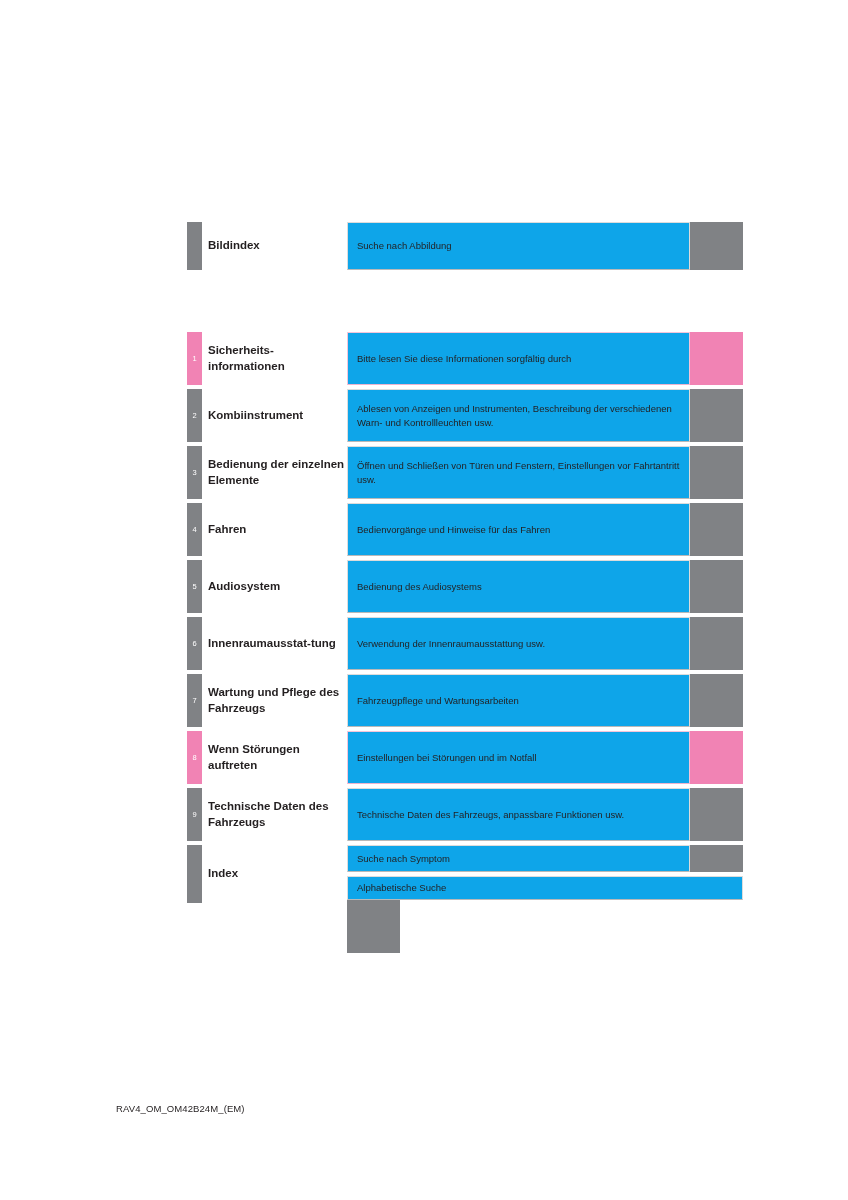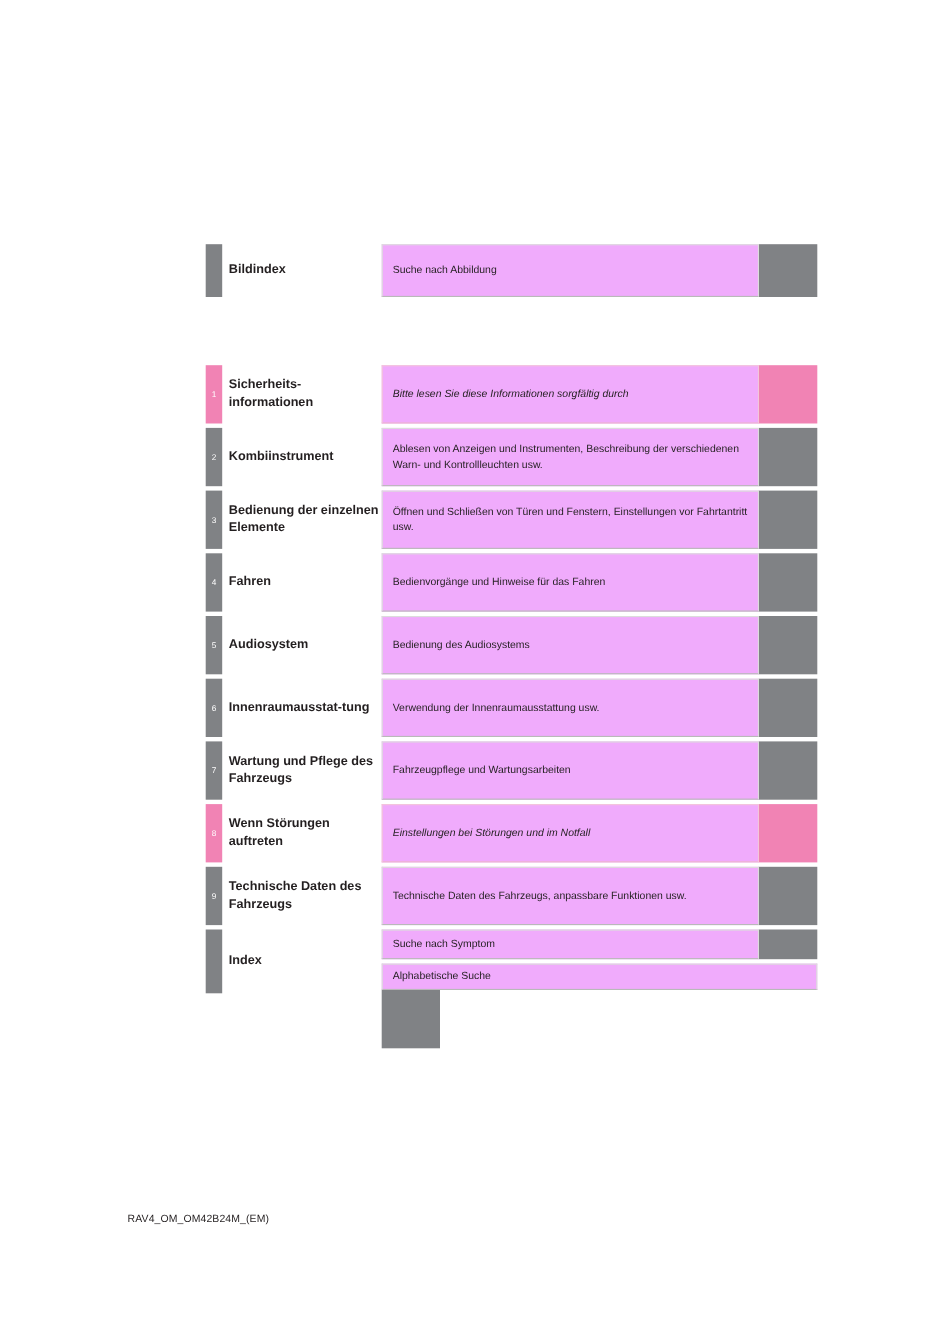--- a/index.html
+++ b/index.html
@@ -67,32 +67,32 @@
     font-weight: bold;
     color: #231f20;
     line-height: 1.33;
     display: flex;
     align-items: center;
   }
 
   
   .desc {
     flex: 1 1 auto;
-    background: #f0abfc;
+    background: #0ea5e9;
     border: 1px solid #dcdcdc;
     border-bottom: 1px solid #b9b9b9;
     box-sizing: border-box;
     font-size: 9.5px;
     color: #231f20;
     line-height: 1.45;
     padding: 4px 9px;
     display: flex;
     align-items: center;
   }
-  .desc.pinkborder { border-color: #f3c5da; border-bottom-color: #edb4cd; font-style: italic; }
+  .desc.pinkborder { border-color: #f3c5da; border-bottom-color: #edb4cd; }
 
   
   .swatch {
     flex: 0 0 53px;
     width: 53px;
     background: #808285;
   }
   .swatch.pink { background: #f183b4; }
 
   

